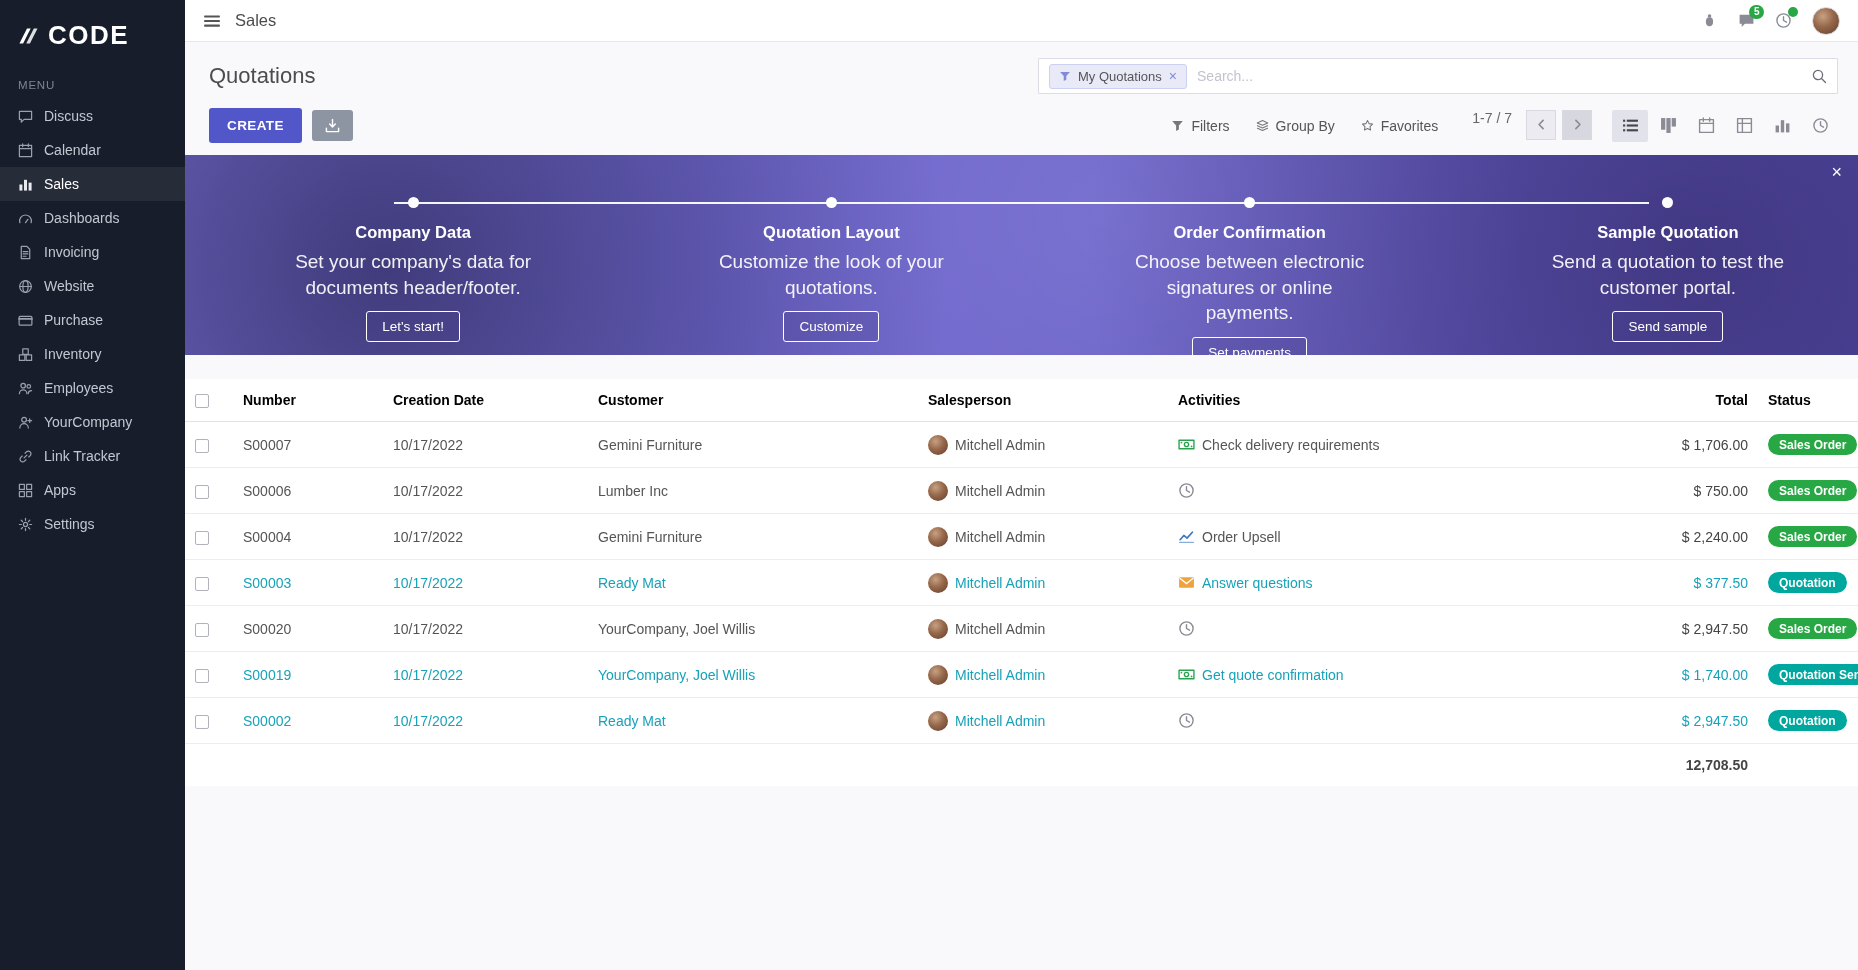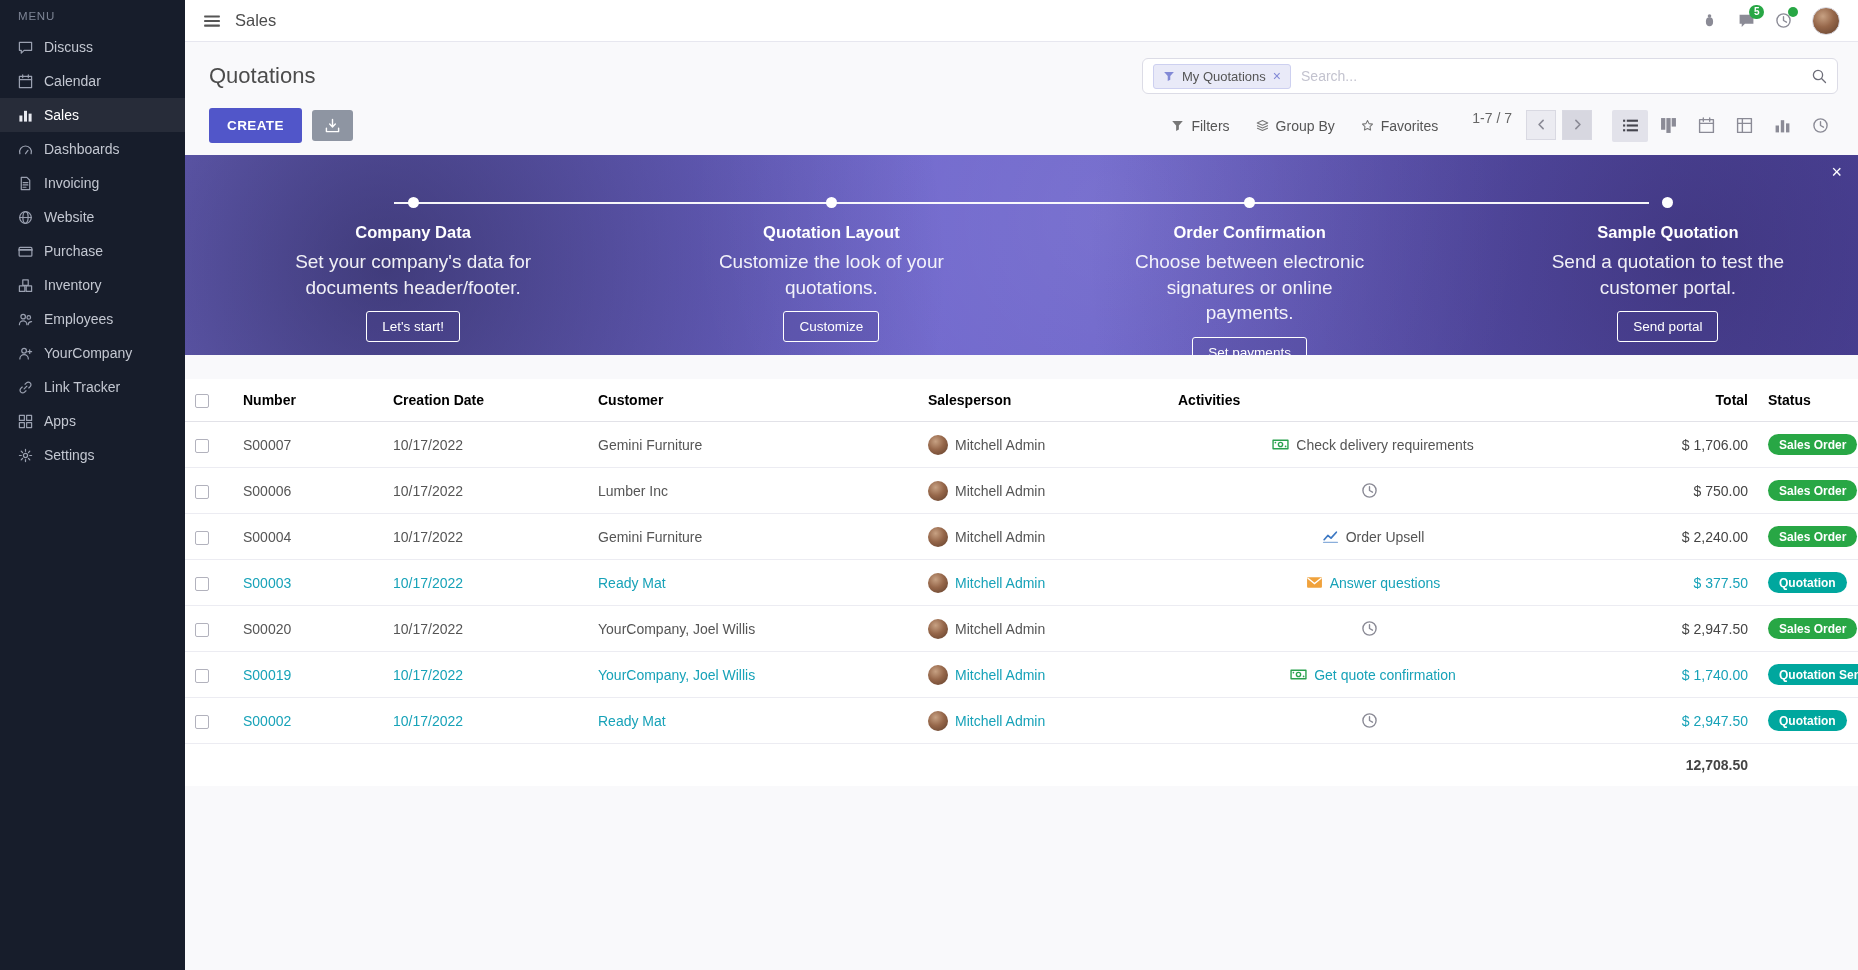--- a/index.html
+++ b/index.html
@@ -30,21 +30,21 @@
   .tb-icon { position:relative; color:#8b8b96; display:flex; cursor:pointer; }
   .tb-icon svg { width:17px; height:17px; }
   .tb-badge { position:absolute; top:-7px; right:-9px; background:#28a745; color:#fff; font-size:10px; font-weight:700; border-radius:8px; padding:1px 4.5px; line-height:1.2; }
   .tb-dot { position:absolute; top:-5px; right:-6px; width:10px; height:10px; border-radius:50%; background:#28a745; }
   .avatar { width:28px; height:28px; border-radius:50%; cursor:pointer;
     background:radial-gradient(circle at 38% 32%, #c7a183 0%, #96674a 45%, #5f3d2a 100%); border:1px solid #d8d8e0; }
 
   
   .page-header { display:flex; align-items:center; justify-content:space-between; padding:16px 20px 6px 24px; }
   .page-title { font-size:22px; font-weight:400; color:#4c4c4c; }
-  .searchbar { width:696px; height:36px; background:#fff; border:1px solid #dcdce6; border-radius:6px; display:flex; align-items:center; gap:10px; padding:0 10px; }
+  .searchbar { width:800px; height:36px; background:#fff; border:1px solid #dcdce6; border-radius:1px; display:flex; align-items:center; gap:10px; padding:0 10px; }
   .chip { display:flex; align-items:center; gap:7px; background:#e9eaf8; border:1px solid #cdd0f0; border-radius:3px; padding:4px 9px; font-size:13px; color:#555; cursor:pointer; white-space:nowrap; }
   .chip .icon { color:#8289d6; }
   .chip .icon svg { width:12px; height:12px; }
   .chip-close { color:#8289d6; font-size:14px; line-height:1; cursor:pointer; }
   .search-input { flex:1; border:none; outline:none; font-size:14px; color:#555; background:transparent; }
   .search-input::placeholder { color:#c3c3cf; }
   .search-glass { color:#6d6d78; display:flex; cursor:pointer; }
   .search-glass svg { width:16px; height:16px; }
 
   
@@ -86,37 +86,46 @@
   table { width:100%; border-collapse:collapse; table-layout:fixed; font-size:14px; color:#555; }
   thead th { text-align:left; font-weight:700; color:#000000; padding:13px 10px; border-bottom:1px solid #e2e2e8; background:#fff; white-space:nowrap; cursor:pointer; }
   thead th.right, td.total { text-align:right; }
   tbody td { height:46px; padding:0 10px; border-bottom:1px solid #ececf2; background:#fff; white-space:nowrap; overflow:hidden; }
   tbody tr { cursor:pointer; }
   tbody tr.hl td { color:var(--hl,#17a2b8); }
   .cb { display:inline-block; width:14px; height:14px; border:1px solid #b2b2bd; border-radius:2px; background:#fff; vertical-align:middle; cursor:pointer; }
   .sp { display:flex; align-items:center; gap:7px; }
   .avatar-sm { width:20px; height:20px; border-radius:50%; flex-shrink:0;
     background:radial-gradient(circle at 38% 32%, #c7a183 0%, #96674a 45%, #5f3d2a 100%); }
-  .act { display:flex; align-items:center; gap:7px;justify-content:center; }
+  .act { display:flex; align-items:center; gap:7px; }
   .act .icon svg { width:17px; height:17px; }
   .act-cash { color:#2aa14e; } .act-chart { color:#3c78c3; }
   .act-envelope { color:#f0a23c; } .act-clock { color:#8a8a95; }
   td.total { color:#444; }
   tr.hl td.total { color:var(--hl,#17a2b8); }
   .badge-status { display:inline-block; padding:3.5px 11px; border-radius:12px; color:#fff; font-size:12px; font-weight:700; white-space:nowrap; }
   .b-so { background:var(--badge-so,#28a745); }
   .b-q  { background:var(--badge-q,#00a79e); }
   tfoot td { padding:13px 10px; font-weight:700; color:#3f3f3f; background:#fff; }
 </style>
 </head>
 <body>
 
 <div class="app">
 
   <aside class="sidebar">
+    <div class="logo">
+      <span class="icon">
+        <svg viewBox="0 0 24 24" style="width:26px;height:26px">
+            <path d="M5 19L12 5h3.4L8.4 19z" fill="#fff"></path>
+            <path d="M11.3 19L18.3 5h3.4L14.7 19z" fill="#fff" opacity=".85"></path>
+          </svg>
+      </span>
+      <span class="logo-text">CODE</span>
+    </div>
     <div class="menu-label">MENU</div>
     <nav id="sidebar-nav">
         <div class="nav-item">
           <span class="icon">
             <svg viewBox="0 0 16 16" fill="none" stroke="currentColor" stroke-width="1.3" stroke-linecap="round" stroke-linejoin="round">
               <path d="M1.5 2.5h13v8.5h-8l-3 3v-3h-2z"></path>
             </svg>
           </span>
           <span>Discuss</span>
         </div>
@@ -400,21 +409,21 @@
       </div>
     </div>
 
     <div class="banner">
       <span class="banner-close">×</span>
       <div class="timeline"></div>
       <div class="steps-row" id="steps-row">
           <div class="step"><div class="step-dot"></div><div class="step-title">Company Data</div><div class="step-desc">Set your company's data for documents header/footer.</div><button class="step-btn">Let's start!</button></div>
           <div class="step"><div class="step-dot"></div><div class="step-title">Quotation Layout</div><div class="step-desc">Customize the look of your quotations.</div><button class="step-btn">Customize</button></div>
           <div class="step"><div class="step-dot"></div><div class="step-title">Order Confirmation</div><div class="step-desc">Choose between electronic signatures or online payments.</div><button class="step-btn">Set payments</button></div>
-          <div class="step"><div class="step-dot"></div><div class="step-title">Sample Quotation</div><div class="step-desc">Send a quotation to test the customer portal.</div><button class="step-btn">Send portal</button></div>
+          <div class="step"><div class="step-dot"></div><div class="step-title">Sample Quotation</div><div class="step-desc">Send a quotation to test the customer portal.</div><button class="step-btn">Send sample</button></div>
         </div>
     </div>
 
     <div class="table-wrap">
       <table>
         <colgroup>
           <col style="width:48px">
             <col style="width:150px">
             <col style="width:205px">
             <col style="width:330px">

